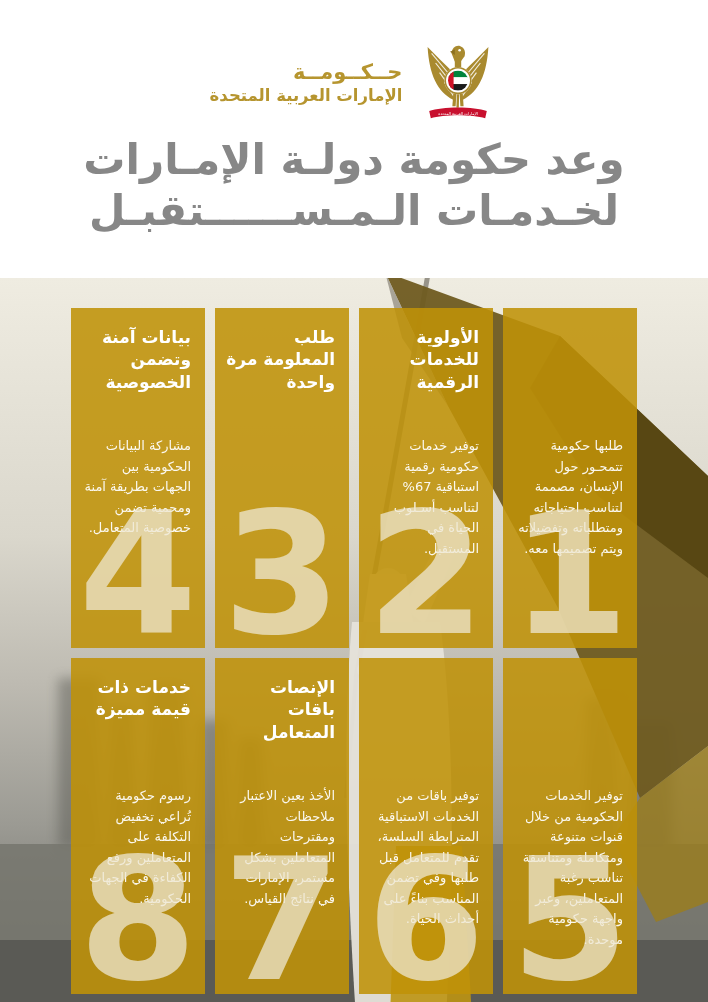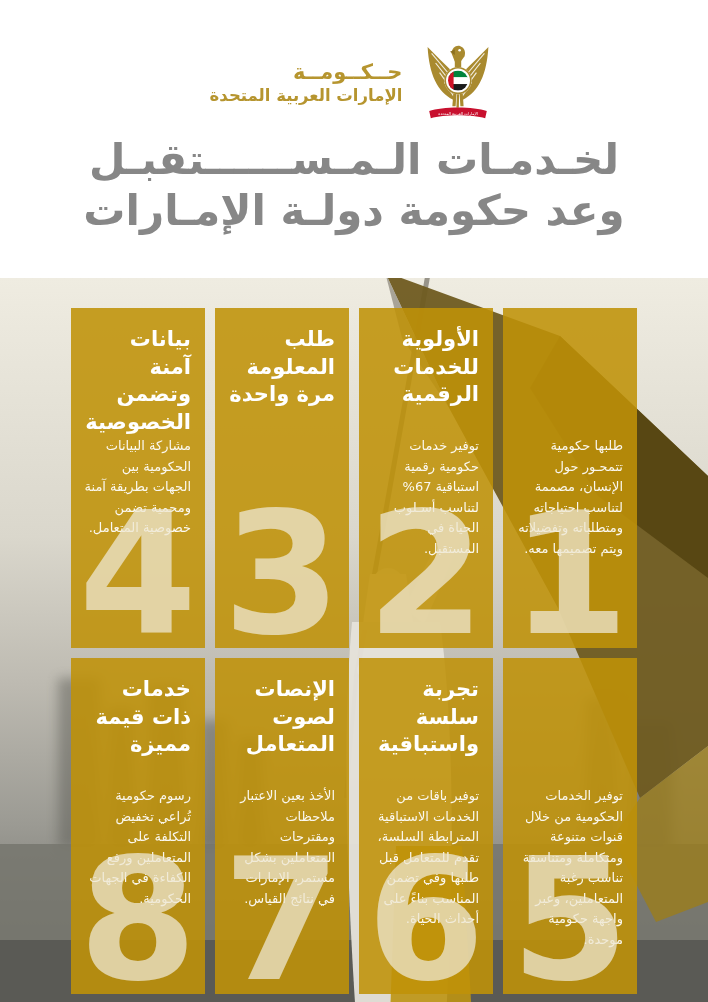--- a/index.html
+++ b/index.html
@@ -19,21 +19,21 @@
   .title-line{color:#878787;font-weight:bold;font-size:42px;line-height:1.22;letter-spacing:0;}
 
   
   .photo{position:absolute;top:262px;left:0;width:708px;height:740px;z-index:1;}
 
   
   .grid{position:absolute;top:292px;left:71px;width:566px;height:686px;z-index:2;
         display:grid;grid-template-columns:repeat(4,134px);grid-template-rows:340px 336px;
         column-gap:10px;row-gap:10px;direction:rtl;}
   .card{position:relative;background:rgba(191,146,8,0.88);overflow:hidden;direction:rtl;}
-  .card-title{padding:18px 14px 0 10px;color:#ffffff;font-weight:bold;font-size:21px;
+  .card-title{padding:18px 14px 0 10px;color:#ffffff;font-weight:bold;font-size:17px;
               line-height:1.32;text-align:right;}
   .card-desc{position:absolute;top:128px;right:14px;left:12px;color:rgba(255,255,255,0.93);
              font-size:13px;line-height:1.58;text-align:right;}
   .card-number{position:absolute;bottom:12px;left:0;width:100%;text-align:center;direction:ltr;
                font-weight:bold;font-size:170px;line-height:0.73;color:rgba(238,231,210,0.75);}
 </style>
 </head>
 <body>
 
 <div class="page">
@@ -139,22 +139,22 @@
         <path d="M14,86 C30,80 70,80 86,86 L84,95 C68,90 32,90 16,95 Z" fill="#c8102e"></path>
         <text x="50" y="90.5" text-anchor="middle" font-size="5" fill="#ffffff" font-family="DejaVu Sans, sans-serif">الإمارات العربية المتحدة</text>
       </svg>
       <div class="wordmark">
         <div class="wordmark-l1">حــكــومــة</div>
         <div class="wordmark-l2">الإمارات العربية المتحدة</div>
       </div>
     </div>
 
     <div class="title-block">
+      <div class="title-line">وعد حكومة دولـة الإمـارات</div>
       <div class="title-line">لخـدمـات الـمـســــــتقبـل</div>
-      <div class="title-line">وعد حكومة دولـة الإمـارات</div>
     </div>
   </div>
 
   <div class="grid">
       <div class="card">
         <div class="card-desc">طلبها حكومية تتمحـور حول الإنسان، مصممة لتناسب احتياجاته ومتطلباته وتفضيلاته ويتم تصميمها معه.</div>
         <div class="card-number">1</div>
       </div>
       <div class="card">
         <div class="card-title">الأولوية للخدمات الرقمية</div>
@@ -168,26 +168,25 @@
       <div class="card">
         <div class="card-title">بيانات آمنة وتضمن الخصوصية</div>
         <div class="card-desc">مشاركة البيانات الحكومية بين الجهات بطريقة آمنة ومحمية تضمن خصوصية المتعامل.</div>
         <div class="card-number">4</div>
       </div>
       <div class="card">
         <div class="card-desc">توفير الخدمات الحكومية من خلال قنوات متنوعة ومتكاملة ومتناسقة تناسب رغبة المتعاملين، وعبر واجهة حكومية موحدة.</div>
         <div class="card-number">5</div>
       </div>
       <div class="card">
-        <div class="card-title">تجربة سلسة واستباقية</div>
         <div class="card-desc">توفير باقات من الخدمات الاستباقية المترابطة السلسة، تقدم للمتعامل قبل طلبها وفي تضمن المناسب بناءً على أحداث الحياة.</div>
         <div class="card-number">6</div>
       </div>
       <div class="card">
-        <div class="card-title">الإنصات لصوت المتعامل</div>
+        <div class="card-title">الإنصات باقات المتعامل</div>
         <div class="card-desc">الأخذ بعين الاعتبار ملاحظات ومقترحات المتعاملين بشكل مستمر، الإمارات في نتائج القياس.</div>
         <div class="card-number">7</div>
       </div>
       <div class="card">
         <div class="card-title">خدمات ذات قيمة مميزة</div>
         <div class="card-desc">رسوم حكومية تُراعي تخفيض التكلفة على المتعاملين ورفع الكفاءة في الجهات الحكومية.</div>
         <div class="card-number">8</div>
       </div>
     </div>
 

